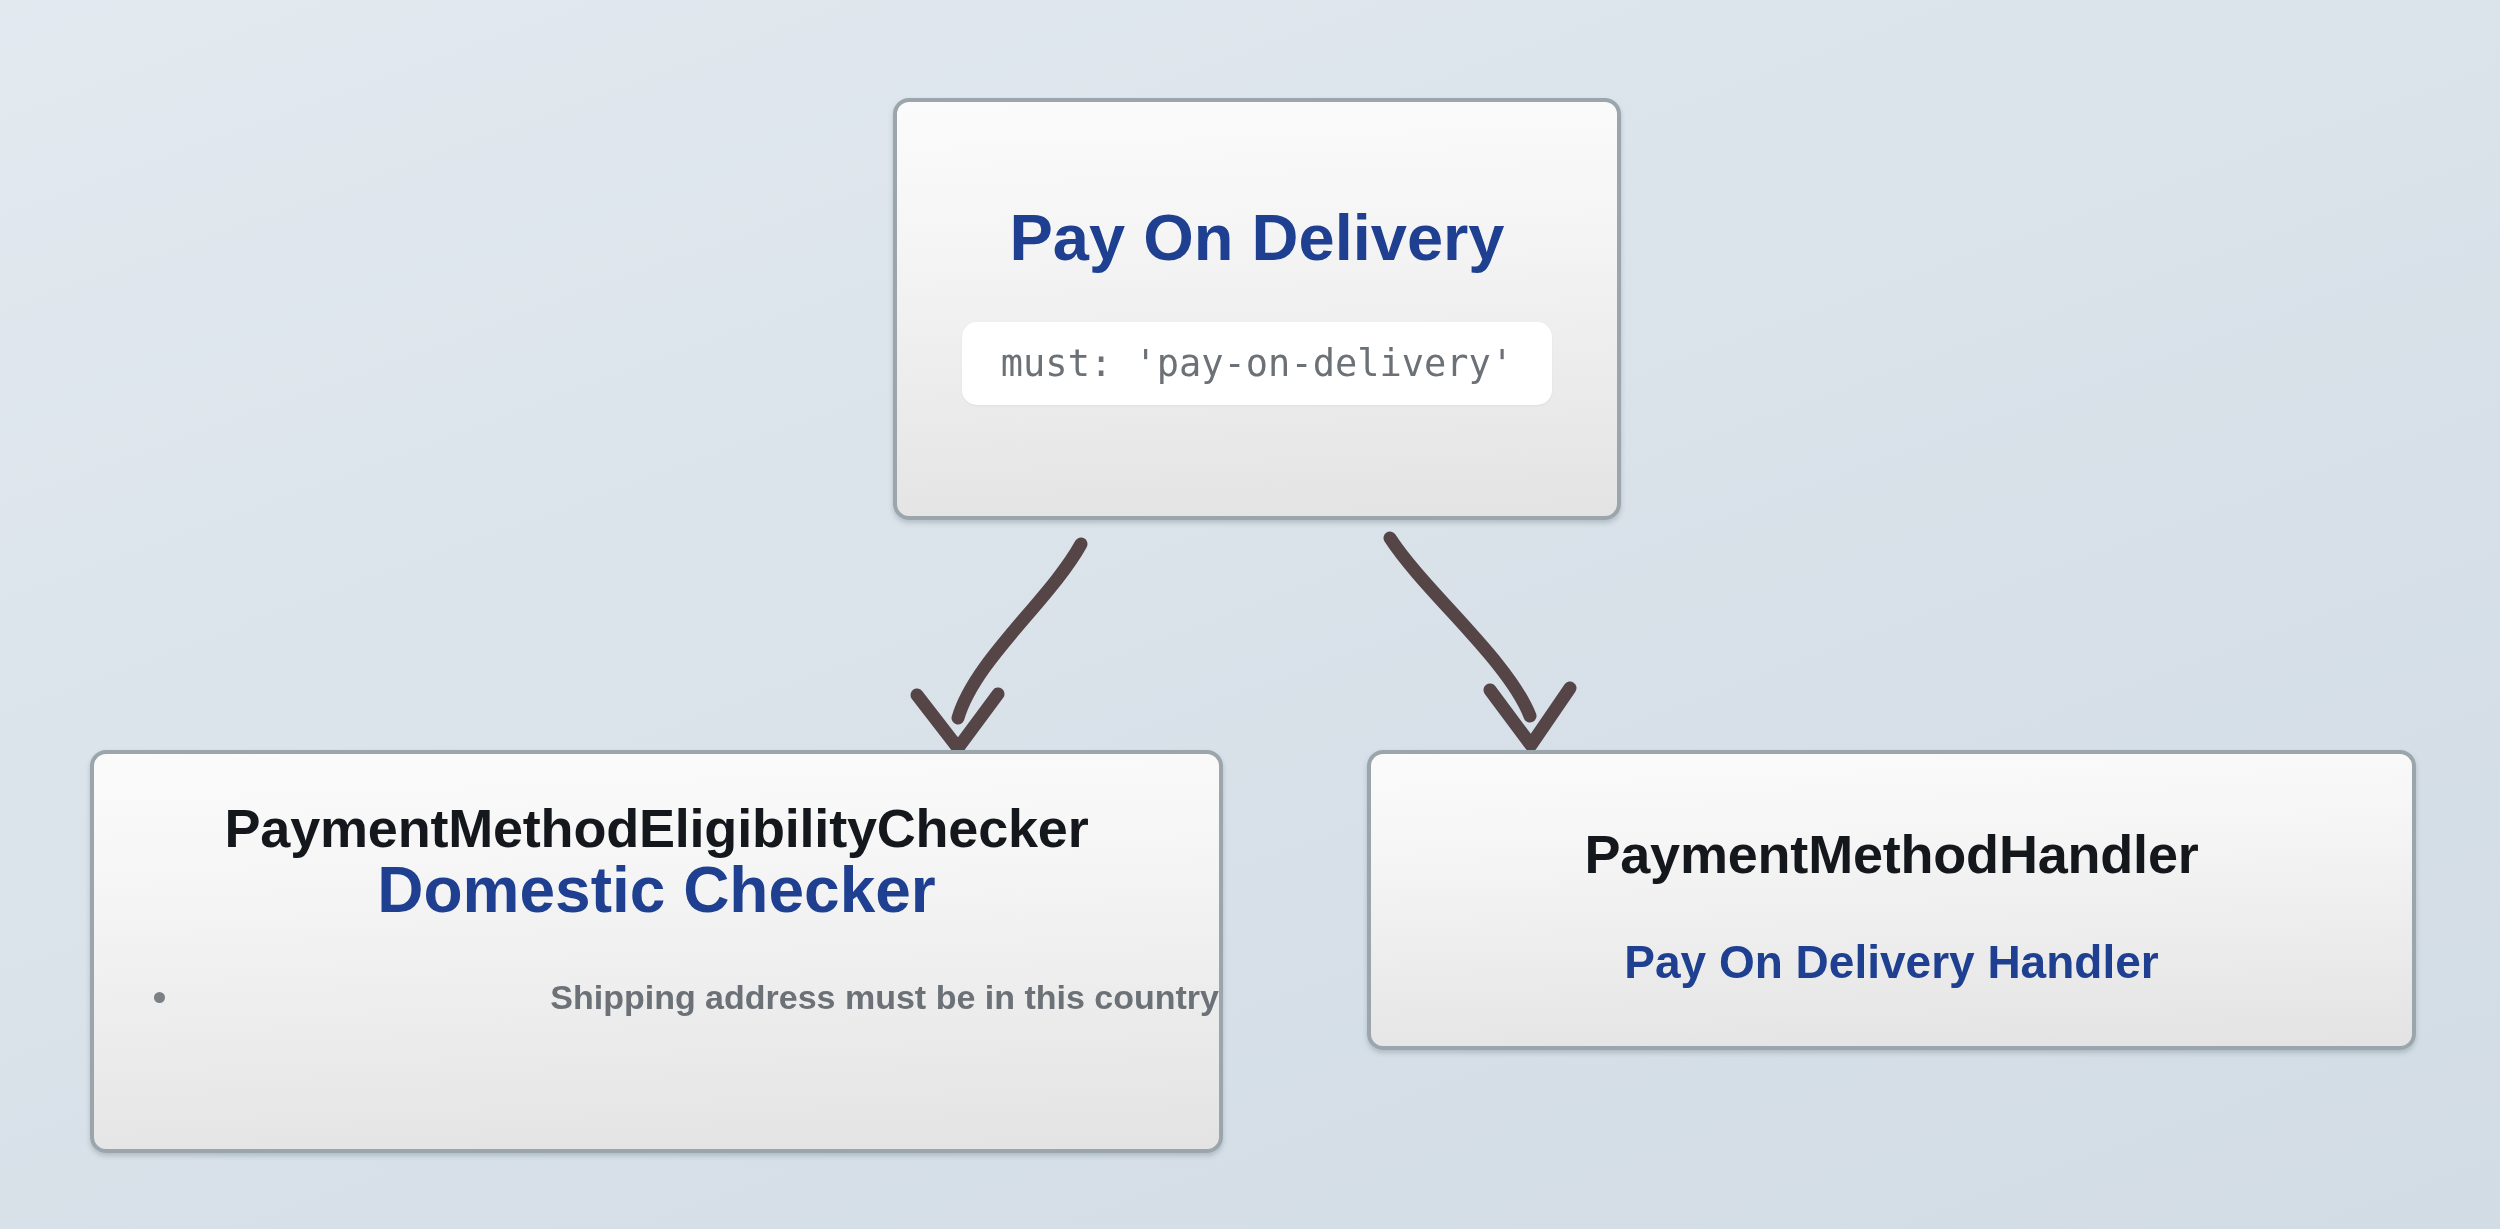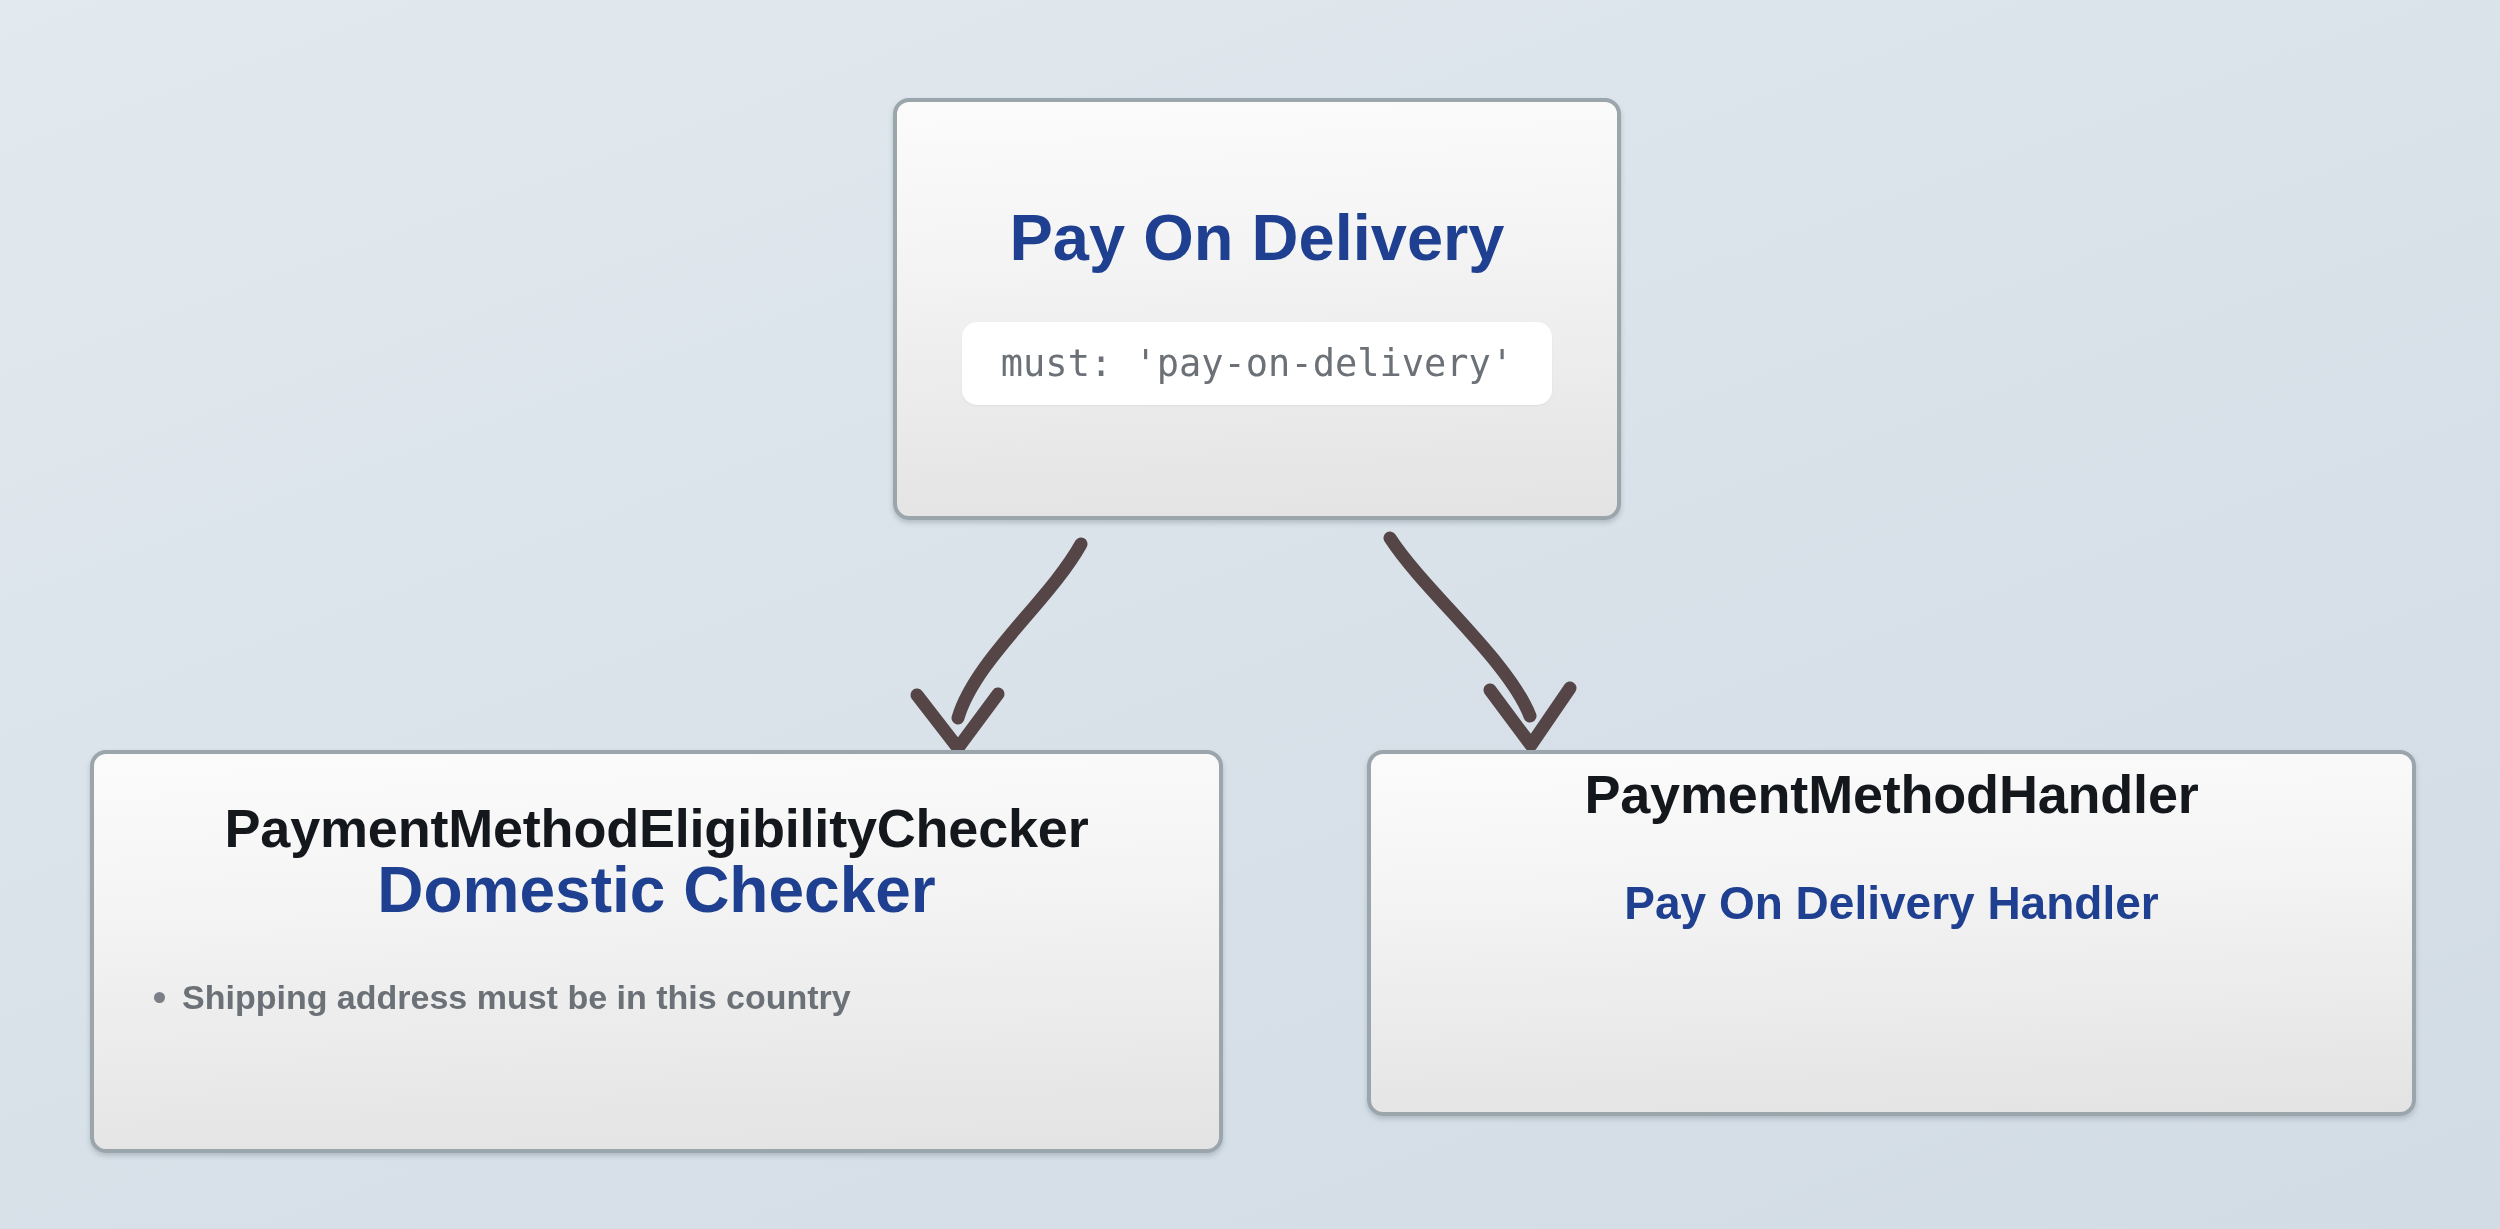--- a/index.html
+++ b/index.html
@@ -118,29 +118,30 @@
     top: 750px;
     width: 1133px;
     height: 403px;
     padding-top: 34px;
   }
   #node-eligibility-checker .node-class { font-size: 54px; margin-top: 12px; }
   #node-eligibility-checker .node-title { font-size: 64px; }
   #node-eligibility-checker .bullet-list {
     margin-top: 54px;
     padding-left: 88px;
-    text-align: left;
+    text-align: right;
   }
   #node-eligibility-checker .bullet-list li { font-size: 34px; }
 
   #node-payment-handler {
     left: 1367px;
     top: 750px;
     width: 1049px;
-    height: 366px;
+    height: 300px;
+    justify-content: center;
   }
   #node-payment-handler .node-class { font-size: 54px; margin-top: 12px; }
   #node-payment-handler .node-title { font-size: 46px; margin-top: 56px; }
 </style>
 </head>
 <body>
 
 <div id="canvas">
 
   <svg id="edge-layer" viewBox="0 0 2500 1229">

